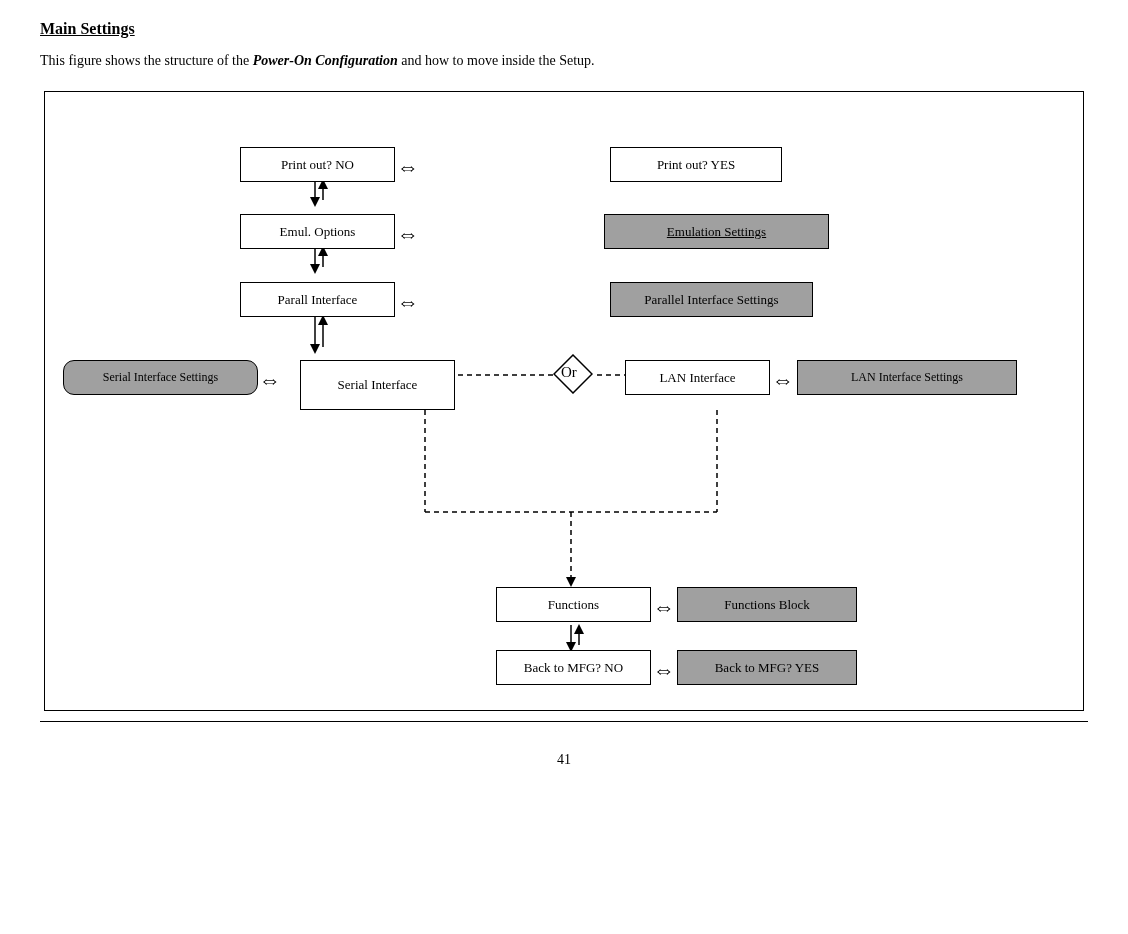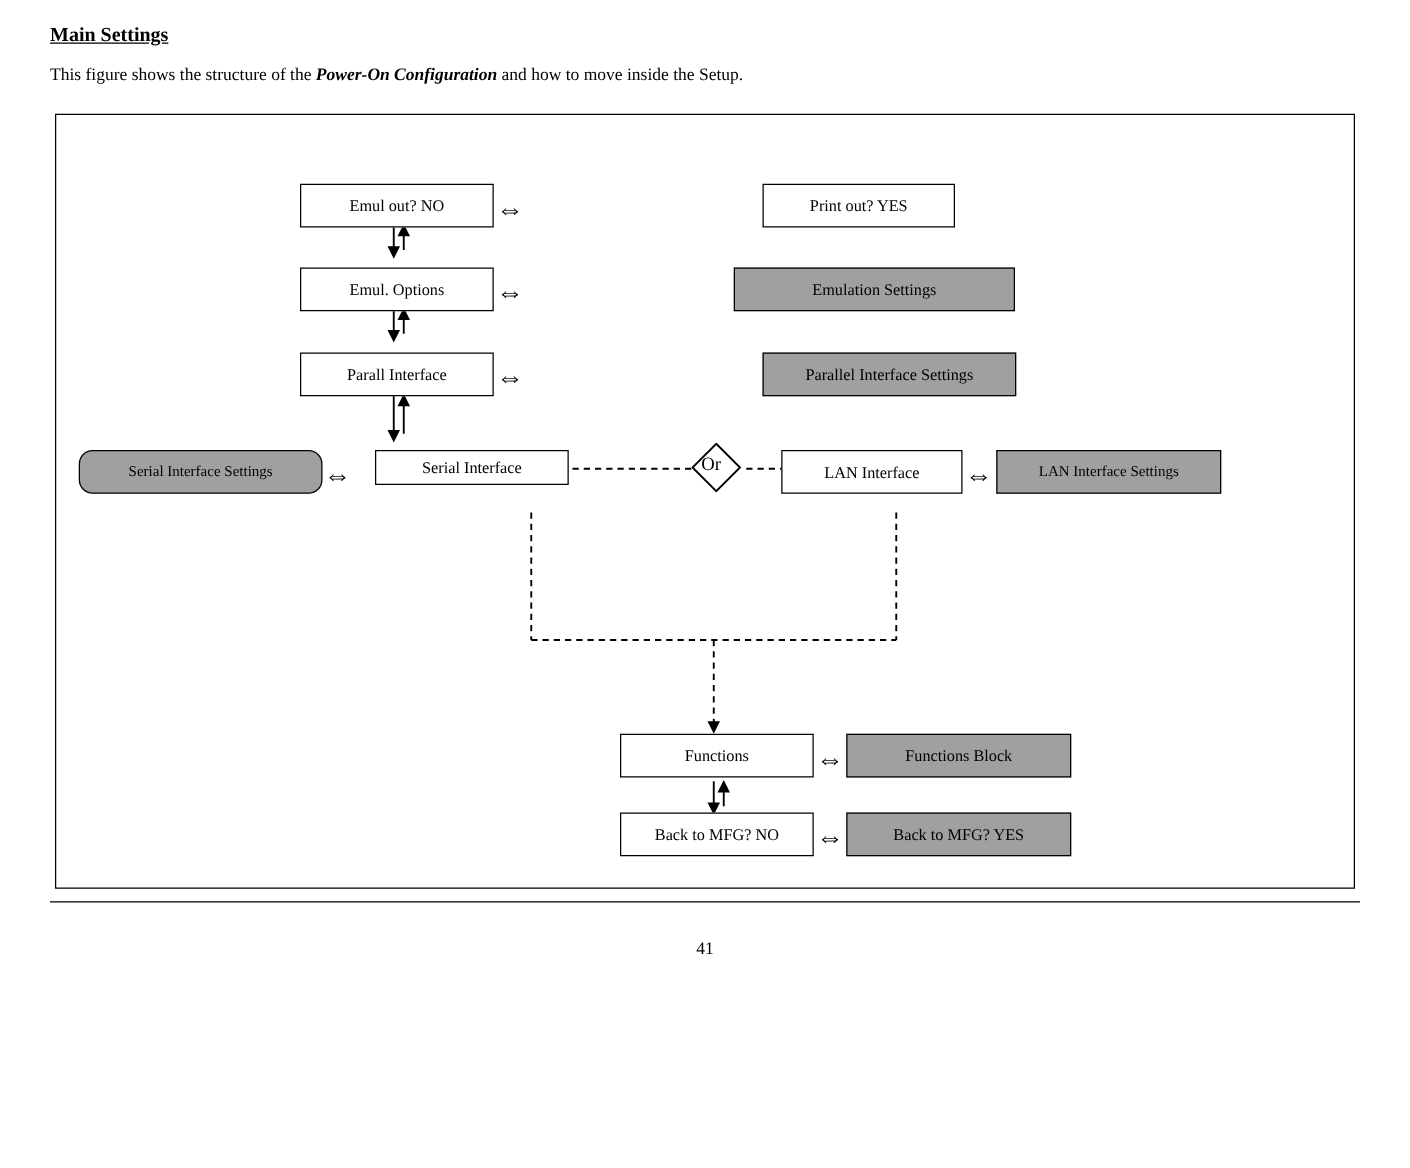--- a/index.html
+++ b/index.html
@@ -115,56 +115,56 @@
     <line x1="526" y1="420" x2="526" y2="488" stroke="#000" stroke-width="1.5" stroke-dasharray="5,4"></line>
     <polygon points="526,495 521,485 531,485" fill="#000"></polygon>
 
     <line x1="526" y1="533" x2="526" y2="553" stroke="#000" stroke-width="1.5"></line>
     <polygon points="526,560 521,550 531,550" fill="#000"></polygon>
     <line x1="534" y1="553" x2="534" y2="535" stroke="#000" stroke-width="1.5"></line>
     <polygon points="534,532 529,542 539,542" fill="#000"></polygon>
 
   </svg>
 
-  <div class="box" style="left:195px; top:55px; width:155px; height:35px;">Emul out? NO</div>
+  <div class="box" style="left:195px; top:55px; width:155px; height:35px;">Print out? NO</div>
 
-  <div class="box" style="left:565px; top:55px; width:154px; height:35px;">Print out? YES</div>
+  <div class="box" style="left:565px; top:55px; width:172px; height:35px;">Print out? YES</div>
 
   <div style="position:absolute; left:352px; top:62px; font-size:22px; color:#000;">⇔</div>
 
   <div class="box" style="left:195px; top:122px; width:155px; height:35px;">Emul. Options</div>
 
-  <div class="box box-gray" style="left:542px; top:122px; width:225px; height:35px;">Emulation Settings</div>
+  <div class="box box-gray" style="left:559px; top:122px; width:225px; height:35px;text-decoration:underline;">Emulation Settings</div>
 
   <div style="position:absolute; left:352px; top:129px; font-size:22px; color:#000;">⇔</div>
 
   <div class="box" style="left:195px; top:190px; width:155px; height:35px;">Parall Interface</div>
 
   <div class="box box-gray" style="left:565px; top:190px; width:203px; height:35px;">Parallel Interface Settings</div>
 
   <div style="position:absolute; left:352px; top:197px; font-size:22px; color:#000;">⇔</div>
 
   <div style="position:absolute; left:508px; top:262px; width:40px; height:40px;">
     <svg width="40" height="40">
       <polygon points="20,1 39,20 20,39 1,20" fill="#fff" stroke="#000" stroke-width="1.5"></polygon>
     </svg>
     <div style="position:absolute; top:10px; left:8px; font-size:15px;">Or</div>
   </div>
 
   <div class="box box-gray" style="left:18px; top:268px; width:195px; height:35px; font-size:12px;border-radius:11px;">Serial Interface Settings</div>
 
   <div style="position:absolute; left:214px; top:275px; font-size:22px; color:#000;">⇔</div>
 
-  <div class="box" style="left:255px; top:268px; width:155px; height:28px;">Serial Interface</div>
+  <div class="box" style="left:255px; top:268px; width:155px; height:50px;">Serial Interface</div>
 
   <div class="box" style="left:580px; top:268px; width:145px; height:35px;">LAN Interface</div>
 
   <div style="position:absolute; left:727px; top:275px; font-size:22px; color:#000;">⇔</div>
 
-  <div class="box box-gray" style="left:752px; top:268px; width:180px; height:35px; font-size:12px;">LAN Interface Settings</div>
+  <div class="box box-gray" style="left:752px; top:268px; width:220px; height:35px; font-size:12px;">LAN Interface Settings</div>
 
   <div class="box" style="left:451px; top:495px; width:155px; height:35px;">Functions</div>
 
   <div style="position:absolute; left:608px; top:502px; font-size:22px; color:#000;">⇔</div>
 
   <div class="box box-gray" style="left:632px; top:495px; width:180px; height:35px;">Functions Block</div>
 
   <div class="box" style="left:451px; top:558px; width:155px; height:35px;">Back to MFG? NO</div>
 
   <div style="position:absolute; left:608px; top:565px; font-size:22px; color:#000;">⇔</div>

